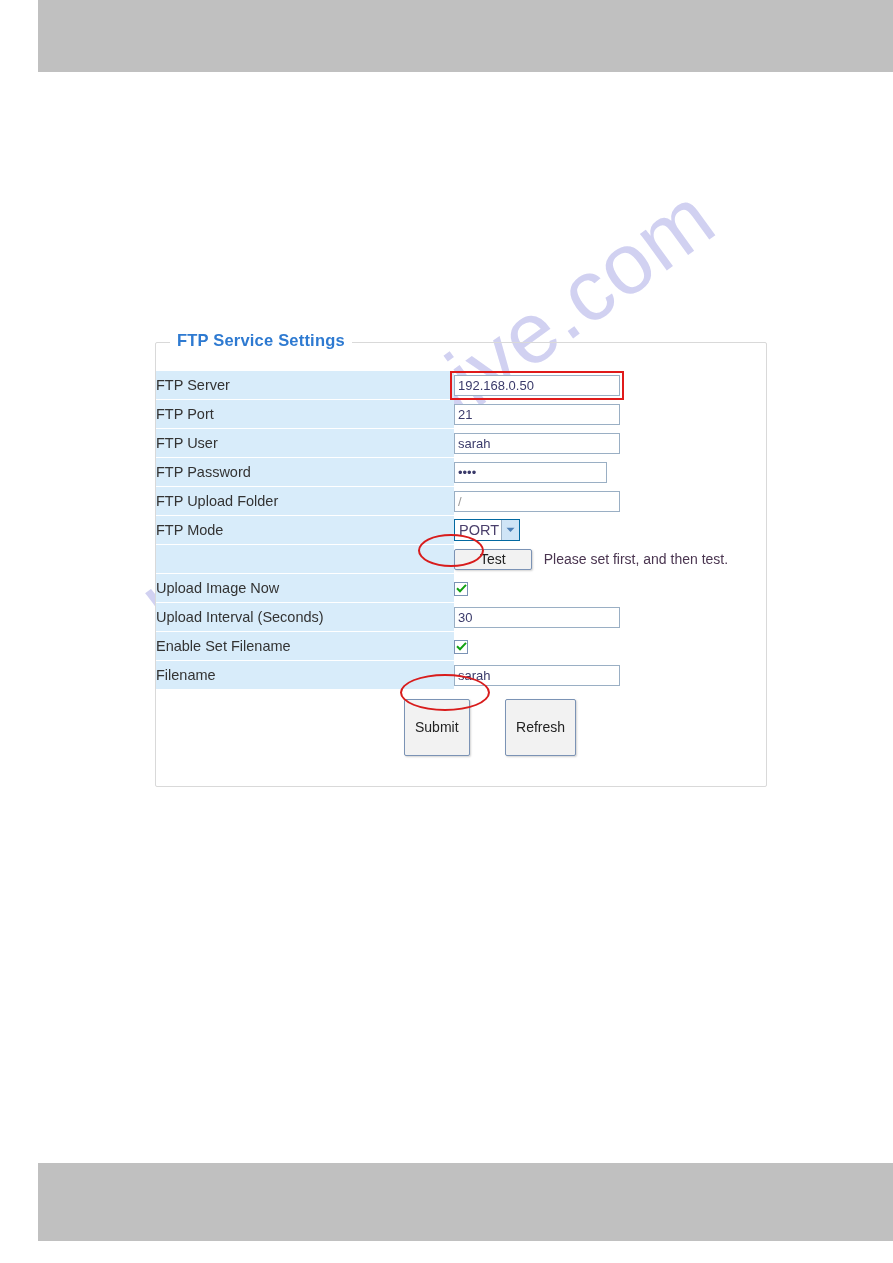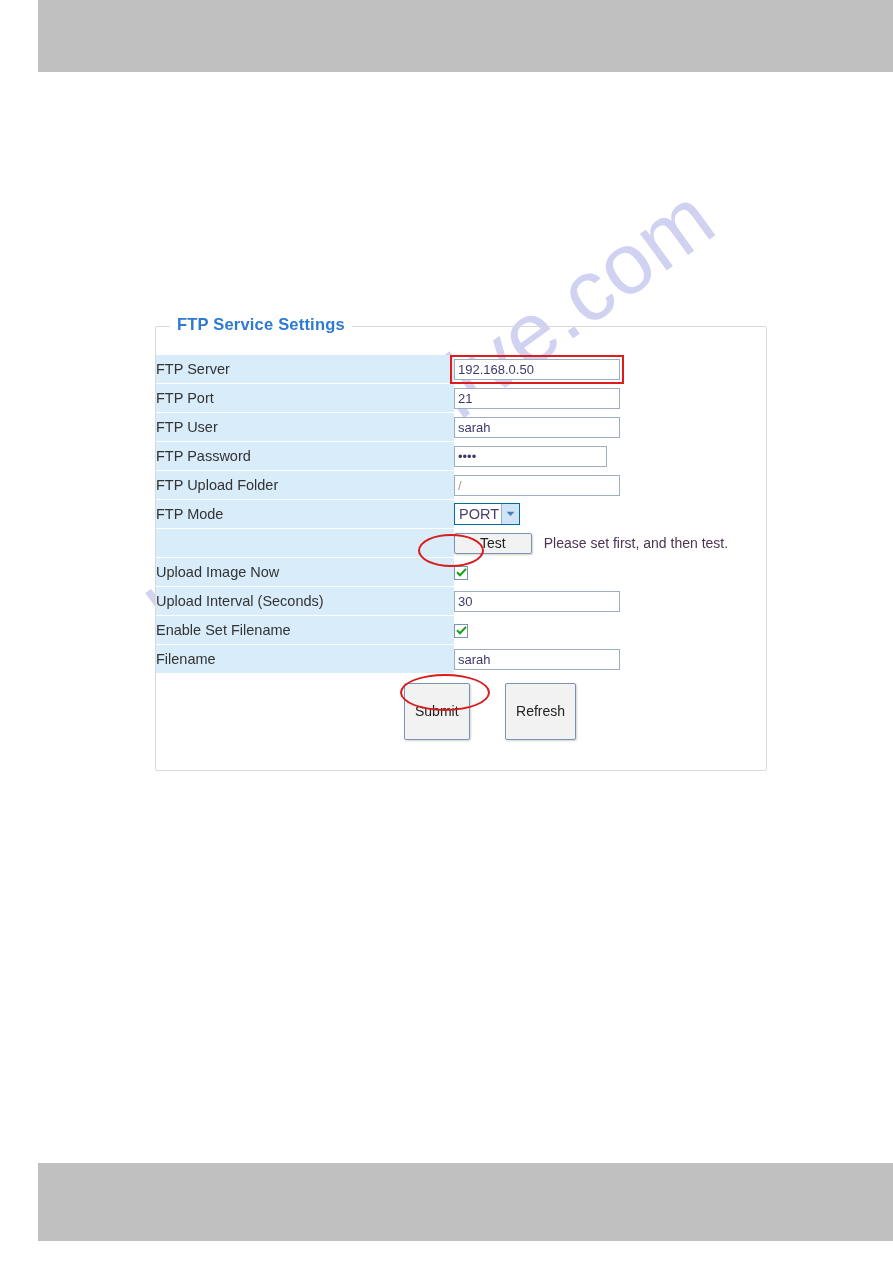--- a/index.html
+++ b/index.html
@@ -42,21 +42,21 @@
     opacity: .85;
     white-space: nowrap;
     pointer-events: none;
     z-index: 1;
   }
 
   
   .panel {
     position: absolute;
     left: 155px;
-    top: 326px;
+    top: 342px;
     width: 610px;
     border: 1px solid #d9d9d9;
     border-radius: 2px;
     background: transparent;
     z-index: 2;
   }
   .panel-legend {
     position: absolute;
     left: 14px;
     top: -12px;

